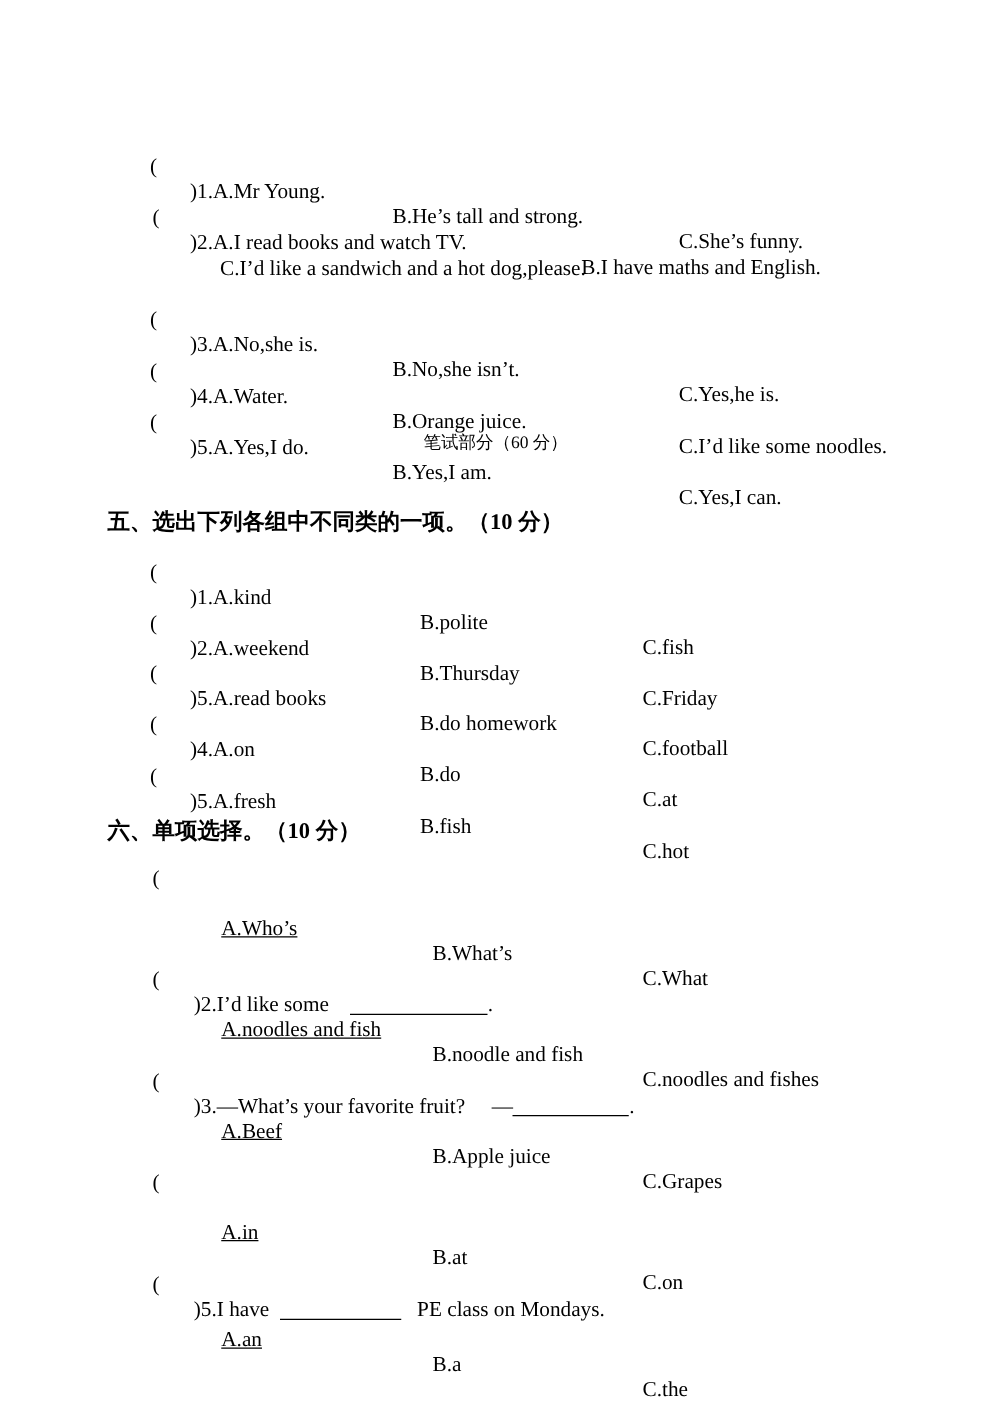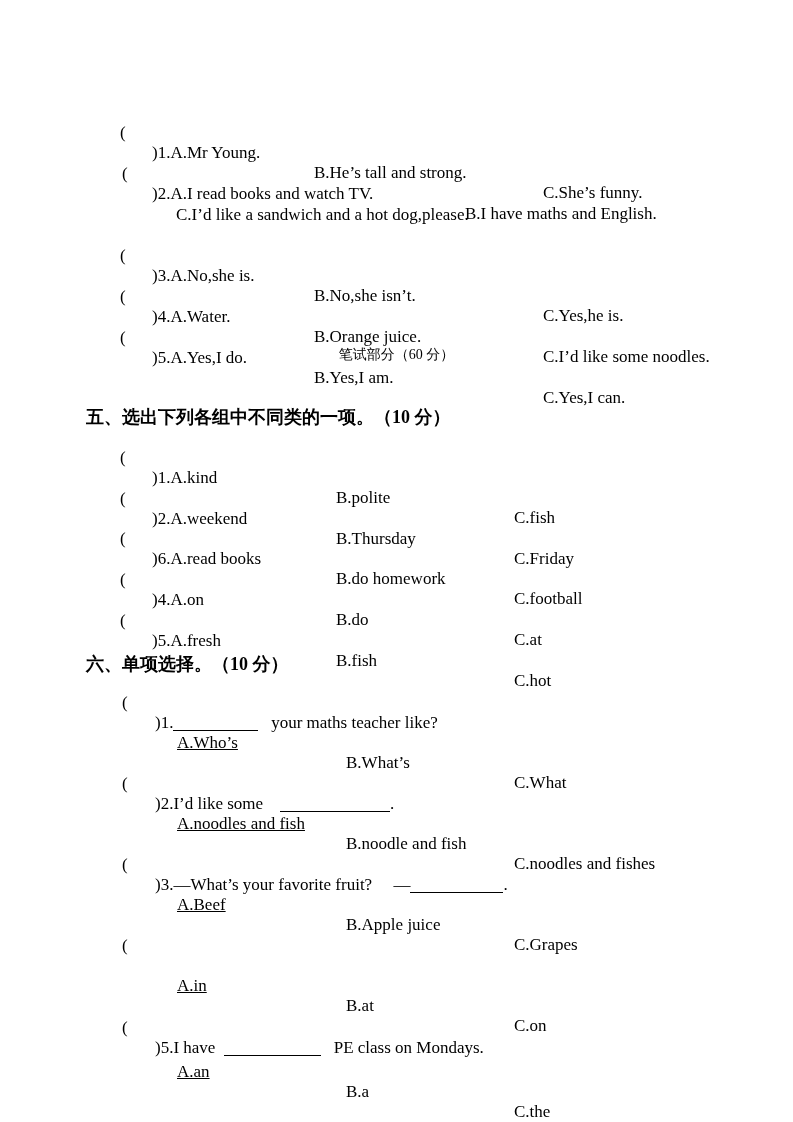--- a/index.html
+++ b/index.html
@@ -120,21 +120,21 @@
 
   <div class="row" style="top:469px">
     <span class="col x-paren">(</span>
     <span class="col x-a">)2.A.weekend</span>
     <span class="col x-5b">B.Thursday</span>
     <span class="col x-5c">C.Friday</span>
   </div>
 
   <div class="row" style="top:509px">
     <span class="col x-paren">(</span>
-    <span class="col x-a">)6.A.read books</span>
+    <span class="col x-a">)5.A.read books</span>
     <span class="col x-5b">B.do homework</span>
     <span class="col x-5c">C.football</span>
   </div>
 
   <div class="row" style="top:550px">
     <span class="col x-paren">(</span>
     <span class="col x-a">)4.A.on</span>
     <span class="col x-5b">B.do</span>
     <span class="col x-5c">C.at</span>
   </div>
@@ -145,21 +145,20 @@
     <span class="col x-5b">B.fish</span>
     <span class="col x-5c">C.hot</span>
   </div>
 
   <div class="row h-sec" style="top:631px">
     <span class="col">六、单项选择。（10 分）</span>
   </div>
 
   <div class="row" style="top:673px">
     <span class="col x-paren6">(</span>
-    <span class="col x-q"><span>)1.</span><span class="blank bl-1"></span><span>   your maths teacher like?</span></span>
   </div>
   <div class="row" style="top:713px">
     <span class="col x-6a">A.Who’s</span>
     <span class="col x-6b">B.What’s</span>
     <span class="col x-6c">C.What</span>
   </div>
 
   <div class="row" style="top:754px">
     <span class="col x-paren6">(</span>
     <span class="col x-q"><span>)2.I’d like some    </span><span class="blank bl-2"></span><span>.</span></span>

